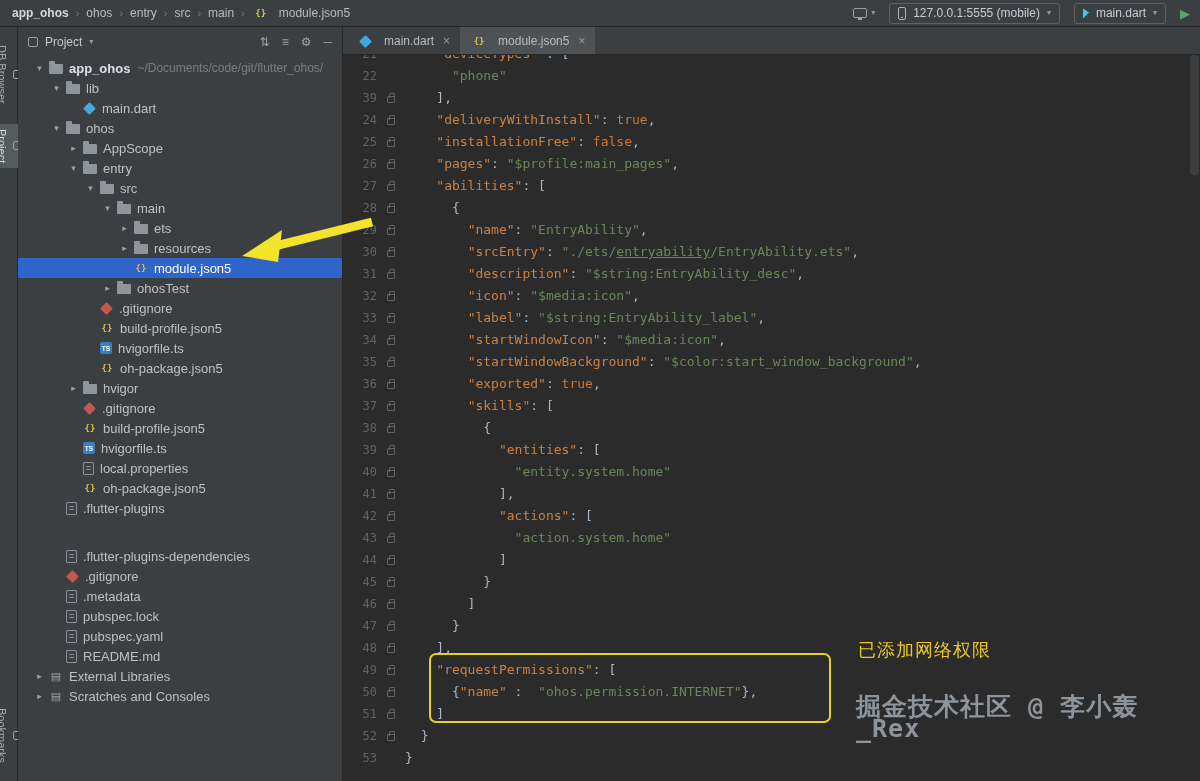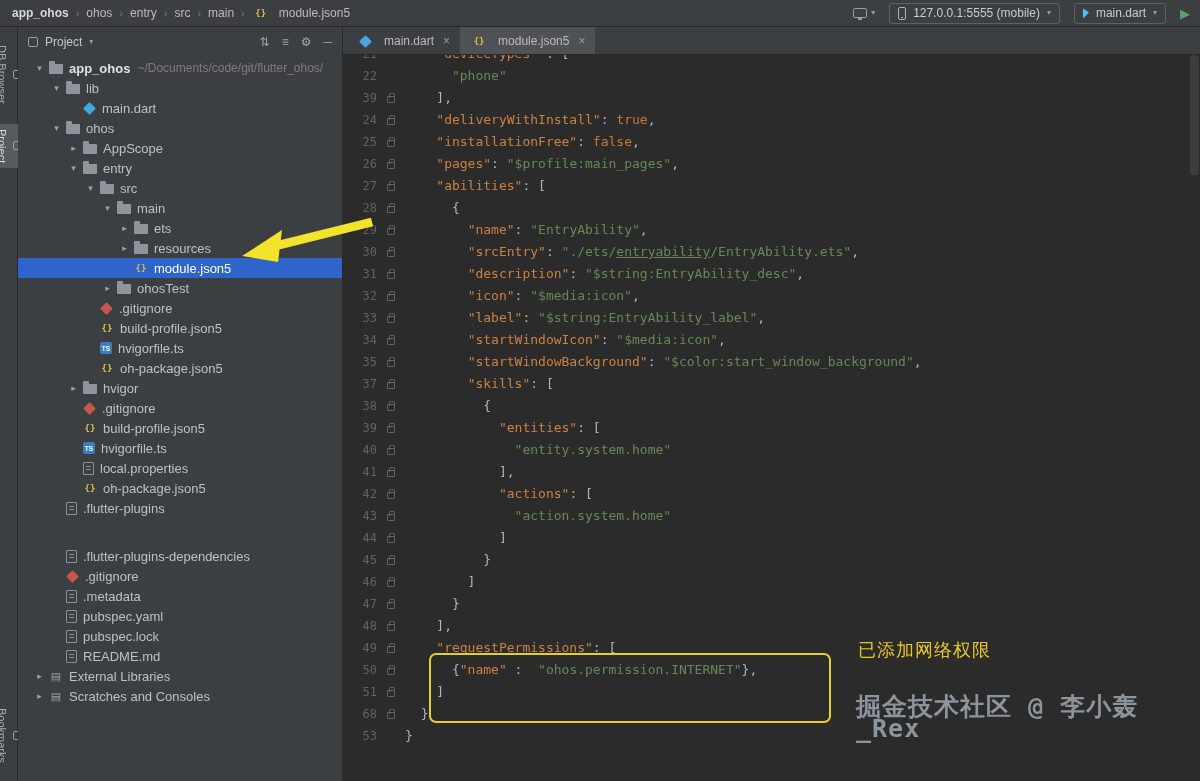--- a/index.html
+++ b/index.html
@@ -290,27 +290,27 @@
           <span class="ic ic-git"></span>
           <span class="lbl">.gitignore</span>
         </div>
         <div class="row" style="padding-left: 31px;">
           <span class="chev"></span>
           <span class="ic ic-file"></span>
           <span class="lbl">.metadata</span>
         </div>
         <div class="row" style="padding-left: 31px;">
           <span class="chev"></span>
+          <span class="ic ic-lock"></span>
+          <span class="lbl">pubspec.lock</span>
+        </div>
+        <div class="row" style="padding-left: 31px;">
+          <span class="chev"></span>
           <span class="ic ic-yaml"></span>
           <span class="lbl">pubspec.yaml</span>
-        </div>
-        <div class="row" style="padding-left: 31px;">
-          <span class="chev"></span>
-          <span class="ic ic-lock"></span>
-          <span class="lbl">pubspec.lock</span>
         </div>
         <div class="row" style="padding-left: 31px;">
           <span class="chev"></span>
           <span class="ic ic-md"></span>
           <span class="lbl">README.md</span>
         </div>
         <div class="row" style="padding-left: 14px;">
           <span class="chev">▸</span>
           <span class="ic ic-lib">▤</span>
           <span class="lbl">External Libraries</span>
@@ -351,36 +351,37 @@
           <div class="cl"><span class="ln">26</span><span class="mk"><span class="lock"></span></span><span class="ct"><span class="tok-p">    </span><span class="tok-k">"pages"</span><span class="tok-p">: </span><span class="tok-s">"$profile:main_pages"</span><span class="tok-p">,</span></span></div>
           <div class="cl"><span class="ln">27</span><span class="mk"><span class="lock"></span></span><span class="ct"><span class="tok-p">    </span><span class="tok-k">"abilities"</span><span class="tok-p">: [</span></span></div>
           <div class="cl"><span class="ln">28</span><span class="mk"><span class="lock"></span></span><span class="ct"><span class="tok-p">      {</span></span></div>
           <div class="cl"><span class="ln">29</span><span class="mk"><span class="lock"></span></span><span class="ct"><span class="tok-p">        </span><span class="tok-k">"name"</span><span class="tok-p">: </span><span class="tok-s">"EntryAbility"</span><span class="tok-p">,</span></span></div>
           <div class="cl"><span class="ln">30</span><span class="mk"><span class="lock"></span></span><span class="ct"><span class="tok-p">        </span><span class="tok-k">"srcEntry"</span><span class="tok-p">: </span><span class="tok-s">"./ets/</span><span class="tok-u">entryability</span><span class="tok-s">/EntryAbility.ets"</span><span class="tok-p">,</span></span></div>
           <div class="cl"><span class="ln">31</span><span class="mk"><span class="lock"></span></span><span class="ct"><span class="tok-p">        </span><span class="tok-k">"description"</span><span class="tok-p">: </span><span class="tok-s">"$string:EntryAbility_desc"</span><span class="tok-p">,</span></span></div>
           <div class="cl"><span class="ln">32</span><span class="mk"><span class="lock"></span></span><span class="ct"><span class="tok-p">        </span><span class="tok-k">"icon"</span><span class="tok-p">: </span><span class="tok-s">"$media:icon"</span><span class="tok-p">,</span></span></div>
           <div class="cl"><span class="ln">33</span><span class="mk"><span class="lock"></span></span><span class="ct"><span class="tok-p">        </span><span class="tok-k">"label"</span><span class="tok-p">: </span><span class="tok-s">"$string:EntryAbility_label"</span><span class="tok-p">,</span></span></div>
           <div class="cl"><span class="ln">34</span><span class="mk"><span class="lock"></span></span><span class="ct"><span class="tok-p">        </span><span class="tok-k">"startWindowIcon"</span><span class="tok-p">: </span><span class="tok-s">"$media:icon"</span><span class="tok-p">,</span></span></div>
           <div class="cl"><span class="ln">35</span><span class="mk"><span class="lock"></span></span><span class="ct"><span class="tok-p">        </span><span class="tok-k">"startWindowBackground"</span><span class="tok-p">: </span><span class="tok-s">"$color:start_window_background"</span><span class="tok-p">,</span></span></div>
+          <div class="cl"><span class="ln">36</span><span class="mk"><span class="lock"></span></span><span class="ct"><span class="tok-p">        </span><span class="tok-k">"exported"</span><span class="tok-p">: </span><span class="tok-w">true</span><span class="tok-p">,</span></span></div>
           <div class="cl"><span class="ln">37</span><span class="mk"><span class="lock"></span></span><span class="ct"><span class="tok-p">        </span><span class="tok-k">"skills"</span><span class="tok-p">: [</span></span></div>
           <div class="cl"><span class="ln">38</span><span class="mk"><span class="lock"></span></span><span class="ct"><span class="tok-p">          {</span></span></div>
           <div class="cl"><span class="ln">39</span><span class="mk"><span class="lock"></span></span><span class="ct"><span class="tok-p">            </span><span class="tok-k">"entities"</span><span class="tok-p">: [</span></span></div>
           <div class="cl"><span class="ln">40</span><span class="mk"><span class="lock"></span></span><span class="ct"><span class="tok-p">              </span><span class="tok-s">"entity.system.home"</span></span></div>
           <div class="cl"><span class="ln">41</span><span class="mk"><span class="lock"></span></span><span class="ct"><span class="tok-p">            ],</span></span></div>
           <div class="cl"><span class="ln">42</span><span class="mk"><span class="lock"></span></span><span class="ct"><span class="tok-p">            </span><span class="tok-k">"actions"</span><span class="tok-p">: [</span></span></div>
           <div class="cl"><span class="ln">43</span><span class="mk"><span class="lock"></span></span><span class="ct"><span class="tok-p">              </span><span class="tok-s">"action.system.home"</span></span></div>
           <div class="cl"><span class="ln">44</span><span class="mk"><span class="lock"></span></span><span class="ct"><span class="tok-p">            ]</span></span></div>
           <div class="cl"><span class="ln">45</span><span class="mk"><span class="lock"></span></span><span class="ct"><span class="tok-p">          }</span></span></div>
           <div class="cl"><span class="ln">46</span><span class="mk"><span class="lock"></span></span><span class="ct"><span class="tok-p">        ]</span></span></div>
           <div class="cl"><span class="ln">47</span><span class="mk"><span class="lock"></span></span><span class="ct"><span class="tok-p">      }</span></span></div>
           <div class="cl"><span class="ln">48</span><span class="mk"><span class="lock"></span></span><span class="ct"><span class="tok-p">    ],</span></span></div>
           <div class="cl"><span class="ln">49</span><span class="mk"><span class="lock"></span></span><span class="ct"><span class="tok-p">    </span><span class="tok-k">"requestPermissions"</span><span class="tok-p">: [</span></span></div>
           <div class="cl"><span class="ln">50</span><span class="mk"><span class="lock"></span></span><span class="ct"><span class="tok-p">      {</span><span class="tok-k">"name"</span><span class="tok-p"> :  </span><span class="tok-s">"ohos.permission.INTERNET"</span><span class="tok-p">},</span></span></div>
           <div class="cl"><span class="ln">51</span><span class="mk"><span class="lock"></span></span><span class="ct"><span class="tok-p">    ]</span></span></div>
-          <div class="cl"><span class="ln">68</span><span class="mk"><span class="lock"></span></span><span class="ct"><span class="tok-p">  }</span></span></div>
+          <div class="cl"><span class="ln">52</span><span class="mk"><span class="lock"></span></span><span class="ct"><span class="tok-p">  }</span></span></div>
           <div class="cl"><span class="ln">53</span><span class="mk"></span><span class="ct"><span class="tok-p">}</span></span></div>
         </div>
       <div class="hlbox"></div>
       <div class="anno">已添加网络权限</div>
       <div class="watermark">掘金技术社区 @ 李小轰_Rex</div>
       <div class="vsb"></div>
     </div>
   </div>
 
 </div>

